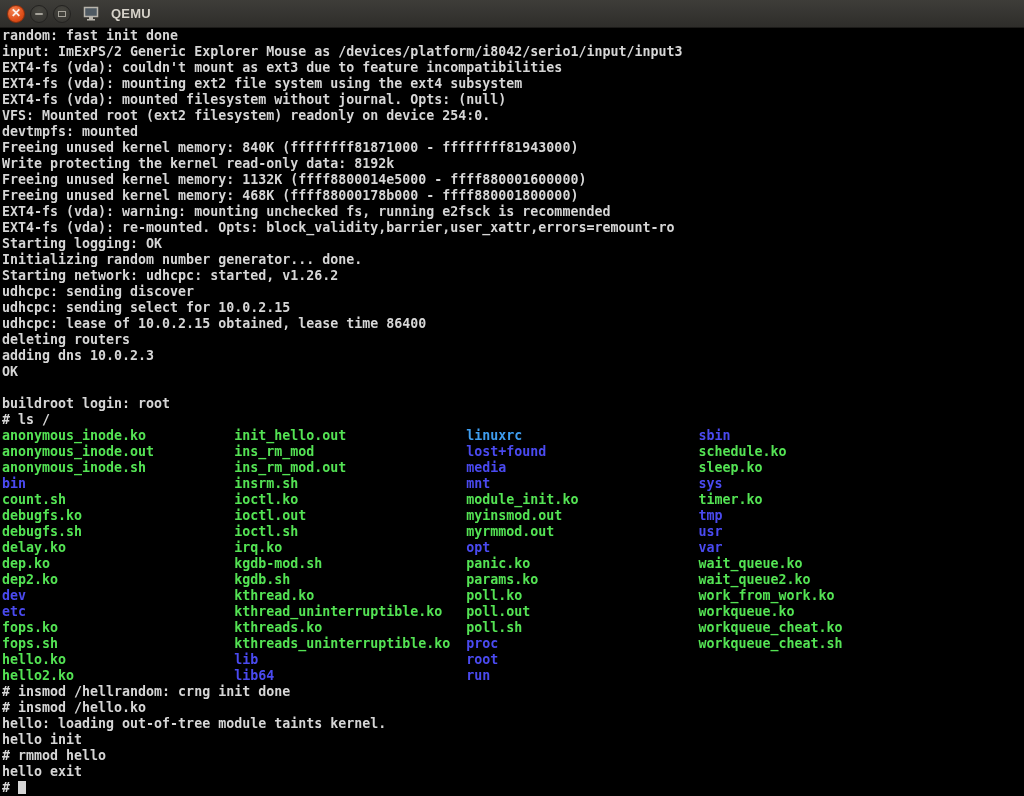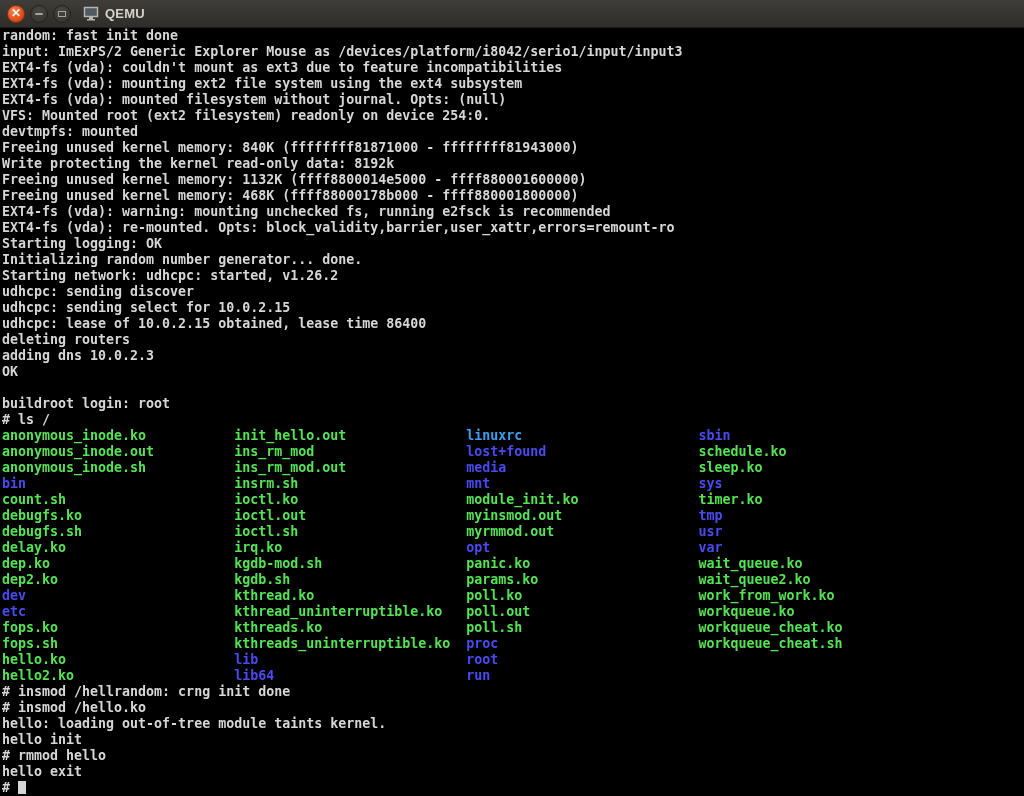--- a/index.html
+++ b/index.html
@@ -29,21 +29,21 @@
     border: 1px solid #8f2f0c;
   }
   .tb-btn.dark {
     background: radial-gradient(circle at 50% 30%, #474640, #33322f);
     border: 1px solid #232220;
   }
   .close-glyph { color: #fbf2ec; font-size: 12px; line-height: 1; font-weight: bold; margin-top: -1px; }
   .min-glyph { width: 8px; height: 2px; background: #a5a29a; border-radius: 1px; }
   .max-glyph { width: 8px; height: 6px; border: 1px solid #a5a29a; box-sizing: border-box; }
   .title-icon { margin-left: 12px; display: flex; align-items: center; }
-  .title-text { margin-left: 6px; color: #d6d2c9; font-size: 13px; font-weight: bold; letter-spacing: .2px; }
+  .title-text { margin-left: 12px; color: #d6d2c9; font-size: 13px; font-weight: bold; letter-spacing: .2px; }
 
   
   .console {
     position: absolute; top: 28px; left: 0;
     width: 1024px; height: 768px;
     font-family: "DejaVu Sans Mono", monospace;
     font-size: 13.3px; font-weight: bold;
     line-height: 16px; white-space: pre;
     overflow: hidden; box-sizing: border-box;
     padding-left: 2px;

